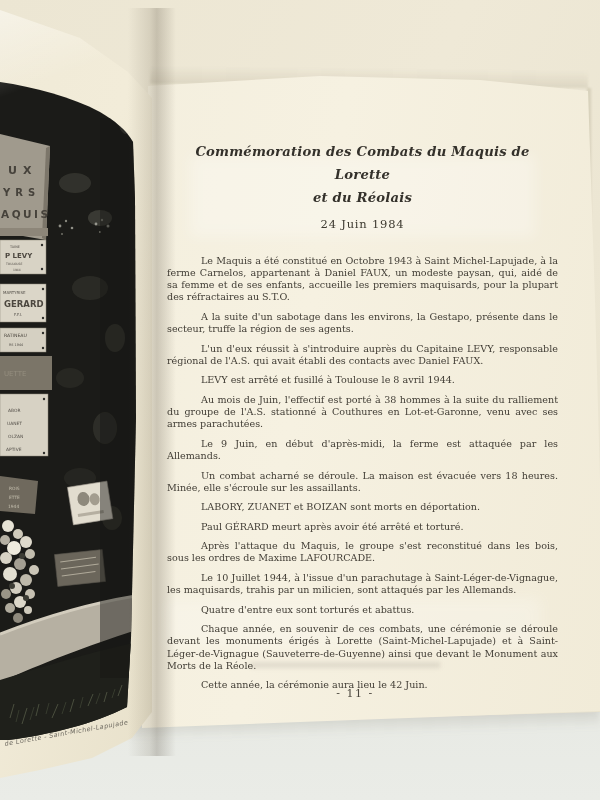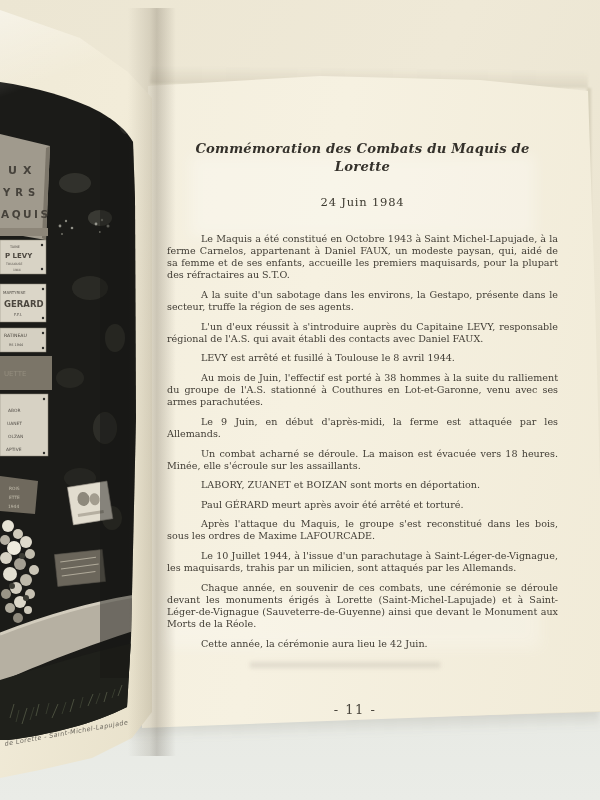--- a/index.html
+++ b/index.html
@@ -21,27 +21,27 @@
   .fore-edge{left:587px;top:88px;width:4px;height:230px;
     background:rgba(140,130,100,.22);filter:blur(1px);}
   
   .right-page{left:0;top:0;width:600px;height:740px;
     background:linear-gradient(100deg,#e9e2cc 0%,#f3eedd 5%,#f6f1e1 50%,#f1ebd8 100%);
     clip-path:polygon(148px 86px,320px 76px,480px 80px,588px 91px,595px 300px,600px 480px,600px 711px,300px 722px,142px 728px);}
   .band{background:rgba(255,255,255,.28);filter:blur(7px);}
   .ghost-showthrough{left:250px;top:662px;width:190px;height:6px;
     background:rgba(120,115,105,.16);filter:blur(2px);}
   .content{left:167px;top:140px;width:391px;color:#413d35;}
-  .title{font-style:italic;font-weight:700;font-size:13.2px;line-height:18px;
+  .title{font-style:italic;font-weight:700;font-size:13.2px;line-height:23px;
     text-align:center;letter-spacing:.2px;color:#34312b;}
-  .date-line{text-align:center;font-size:11.5px;letter-spacing:.8px;margin-top:19px;color:#3c392f;}
+  .date-line{text-align:center;font-size:11.5px;letter-spacing:.8px;margin-top:8px;color:#3c392f;}
   .paras{margin-top:24px;font-size:9.6px;line-height:12.15px;text-align:justify;}
   .paras p{margin:0 0 7.4px 0;text-indent:34px;}
   .page-number{left:175px;top:687px;width:360px;text-align:center;
-    font-size:13px;letter-spacing:1.5px;color:#4a463d;margin-top:15px;}
+    font-size:11px;letter-spacing:1.5px;color:#4a463d;}
   
   .left-page{left:0;top:0;width:160px;height:800px;
     background:linear-gradient(105deg,#f0ead7 0%,#f2ecd9 40%,#e8e1cb 95%);
     clip-path:polygon(0 10px,80px 38px,128px 72px,152px 98px,152px 712px,132px 738px,92px 758px,40px 770px,0 778px);}
   .left-page::after{content:"";position:absolute;left:0;top:0;width:160px;height:120px;
     background:linear-gradient(160deg,rgba(255,255,255,.45),rgba(255,255,255,0) 55%);}
   .photo-svg{left:0;top:78px;}
   .photo-caption{left:4px;top:740px;width:170px;transform:rotate(-10deg);
     transform-origin:left top;font-family:"DejaVu Sans",sans-serif;font-style:italic;
     font-size:6.4px;letter-spacing:.45px;color:#6d6960;}
@@ -62,34 +62,36 @@
 <div class="abs top-edge-shadow"></div>
 
 <div class="abs right-page">
   <div class="abs band" style="left:190px;top:155px;width:345px;height:82px;"></div>
   <div class="abs band" style="left:165px;top:598px;width:375px;height:50px;opacity:.8;"></div>
   <div class="abs ghost-showthrough"></div>
 
   <div class="abs content">
     <div class="title">
       <div>Commémoration des Combats du Maquis de Lorette</div>
+      <div>et du Réolais</div>
     </div>
     <div class="date-line">24 Juin 1984</div>
     <div class="paras">
       <p>Le Maquis a été constitué en Octobre 1943 à Saint Michel-Lapujade, à la ferme Carnelos, appartenant à Daniel FAUX, un modeste paysan, qui, aidé de sa femme et de ses enfants, accueille les premiers maquisards, pour la plupart des réfractaires au S.T.O.</p>
       <p>A la suite d'un sabotage dans les environs, la Gestapo, présente dans le secteur, truffe la région de ses agents.</p>
       <p>L'un d'eux réussit à s'introduire auprès du Capitaine LEVY, responsable régional de l'A.S. qui avait établi des contacts avec Daniel FAUX.</p>
       <p>LEVY est arrêté et fusillé à Toulouse le 8 avril 1944.</p>
       <p>Au mois de Juin, l'effectif est porté à 38 hommes à la suite du ralliement du groupe de l'A.S. stationné à Couthures en Lot-et-Garonne, venu avec ses armes parachutées.</p>
       <p>Le 9 Juin, en début d'après-midi, la ferme est attaquée par les Allemands.</p>
       <p>Un combat acharné se déroule. La maison est évacuée vers 18 heures. Minée, elle s'écroule sur les assaillants.</p>
       <p>LABORY, ZUANET et BOIZAN sont morts en déportation.</p>
       <p>Paul GÉRARD meurt après avoir été arrêté et torturé.</p>
       <p>Après l'attaque du Maquis, le groupe s'est reconstitué dans les bois, sous les ordres de Maxime LAFOURCADE.</p>
       <p>Le 10 Juillet 1944, à l'issue d'un parachutage à Saint-Léger-de-Vignague, les maquisards, trahis par un milicien, sont attaqués par les Allemands.</p>
+      <p>Quatre d'entre eux sont torturés et abattus.</p>
       <p>Chaque année, en souvenir de ces combats, une cérémonie se déroule devant les monuments érigés à Lorette (Saint-Michel-Lapujade) et à Saint-Léger-de-Vignague (Sauveterre-de-Guyenne) ainsi que devant le Monument aux Morts de la Réole.</p>
       <p>Cette année, la cérémonie aura lieu le 42 Juin.</p>
     </div>
   </div>
   <div class="abs page-number">- 11 -</div>
 </div>
 
 <div class="abs left-page">
   <svg class="abs photo-svg" width="140" height="662" viewBox="0 0 140 662">
     <defs>

